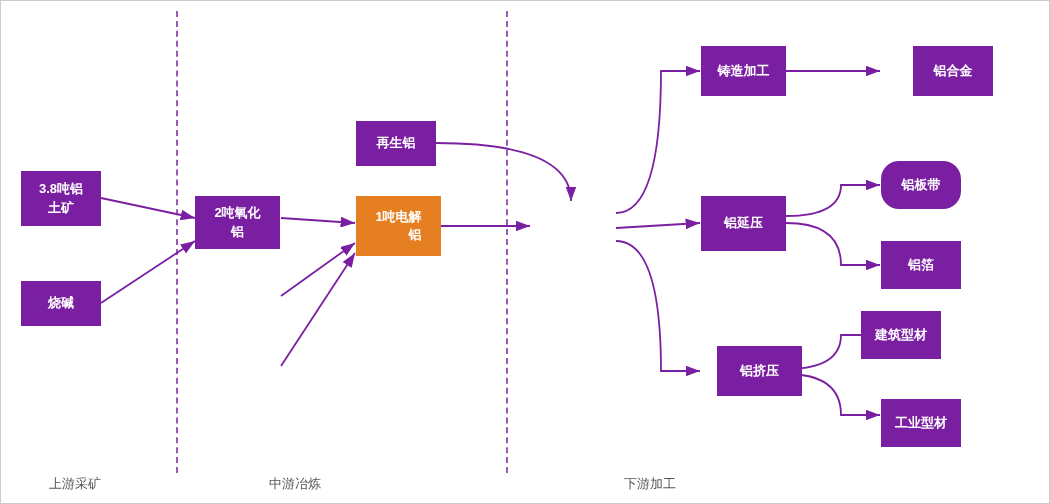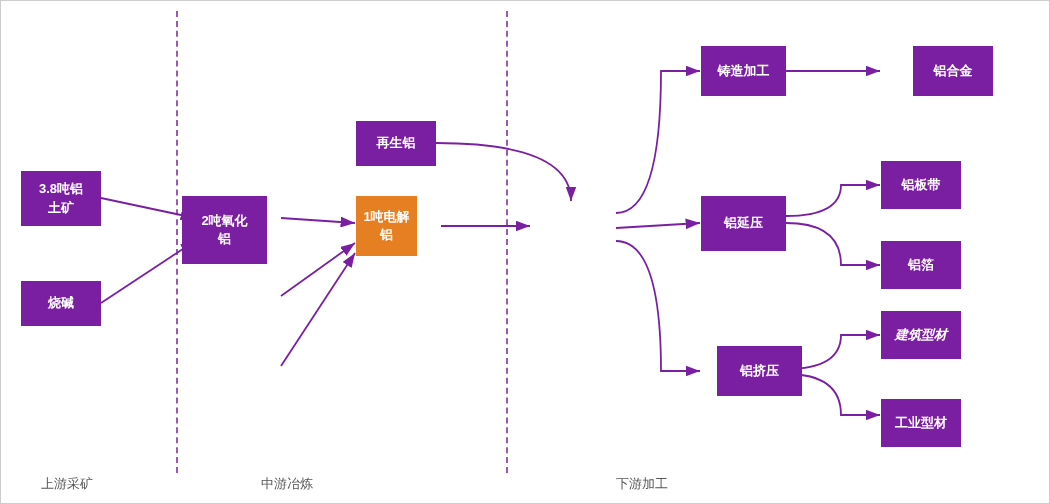--- a/index.html
+++ b/index.html
@@ -17,20 +17,21 @@
       position: relative;
       background: #fff;
       border: 1px solid #ccc;
     }
     
     .section-label {
       position: absolute;
       bottom: 10px;
       font-size: 13px;
       color: #555;
+      margin-left: 8px;
     }
     
     .dashed-line {
       position: absolute;
       top: 10px;
       bottom: 30px;
       width: 1px;
       border-left: 2px dashed #9b59b6;
     }
     
@@ -102,42 +103,42 @@
 
     <path d="M 785 368 Q 840 368 840 334 L 879 334" stroke="#7b1fa2" stroke-width="1.8" fill="none" marker-end="url(#arrowhead)"></path>
 
     <path d="M 785 373 Q 840 373 840 414 L 879 414" stroke="#7b1fa2" stroke-width="1.8" fill="none" marker-end="url(#arrowhead)"></path>
   </svg>
 
   <div class="box" style="top:170px;left:20px;width:80px;height:55px;">3.8吨铝<br>土矿</div>
 
   <div class="box" style="top:280px;left:20px;width:80px;height:45px;">烧碱</div>
 
-  <div class="box" style="top:195px;left:181px;width:85px;height:68px;">2吨氧化<br>铝</div>
+  <div class="box" style="top:195px;left:194px;width:85px;height:53px;">2吨氧化<br>铝</div>
 
 
 
   <div class="box" style="top:120px;left:355px;width:80px;height:45px;">再生铝</div>
 
-  <div class="box box-orange" style="top:195px;left:355px;width:61px;height:60px;">1吨电解<br>铝</div>
+  <div class="box box-orange" style="top:195px;left:355px;width:85px;height:60px;text-align:right;">1吨电解<br>铝</div>
 
 
   <div class="box" style="top:45px;left:700px;width:85px;height:50px;">铸造加工</div>
 
   <div class="box" style="top:195px;left:700px;width:85px;height:55px;">铝延压</div>
 
   <div class="box" style="top:345px;left:716px;width:85px;height:50px;">铝挤压</div>
 
   <div class="box" style="top:45px;left:880px;width:80px;height:50px;margin-left:32px;">铝合金</div>
 
-  <div class="box" style="top:160px;left:880px;width:80px;height:48px;">铝板带</div>
+  <div class="box" style="top:160px;left:880px;width:80px;height:48px;border-radius:18px;">铝板带</div>
 
   <div class="box" style="top:240px;left:880px;width:80px;height:48px;">铝箔</div>
 
-  <div class="box" style="top:310px;left:880px;width:80px;height:48px;font-style:italic;">建筑型材</div>
+  <div class="box" style="top:310px;left:860px;width:80px;height:48px;">建筑型材</div>
 
   <div class="box" style="top:390px;left:880px;width:80px;height:48px;margin-top:8px;">工业型材</div>
 
   <div class="section-label" style="left:40px;">上游采矿</div>
   <div class="section-label" style="left:260px;">中游冶炼</div>
   <div class="section-label" style="left:615px;">下游加工</div>
 
 </div>
 
 </body></html>

